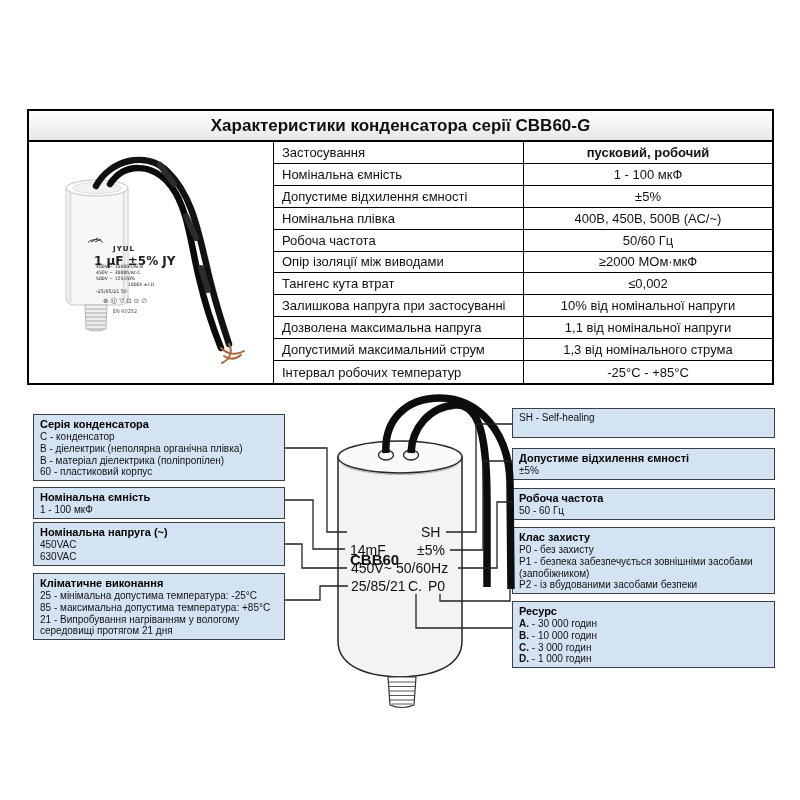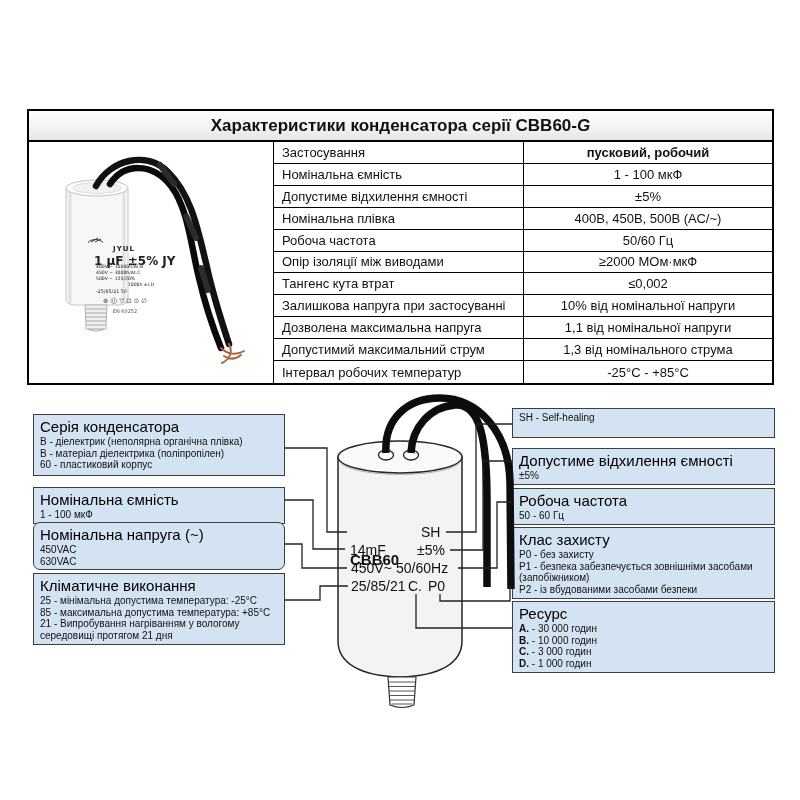--- a/index.html
+++ b/index.html
@@ -21,21 +21,21 @@
   .trow:last-child{border-bottom:none;}
   .tparam{width:250px;border-right:1.5px solid #000;box-sizing:border-box;
           padding:0 4px 0 8px;display:flex;align-items:center;font-size:13px;}
   .tvalue{flex:1;display:flex;align-items:center;justify-content:center;
           font-size:13px;text-align:center;}
   .v-bold{font-weight:bold;}
 
   
   .callout{position:absolute;background:#d3e3f2;border:1px solid #3a3f45;
            box-sizing:border-box;padding:3px 6px 2px 6px;overflow:hidden;}
-  .co-title{font-size:15px;font-weight:normal;line-height:1.2;color:#000;}
+  .co-title{font-size:11px;font-weight:bold;line-height:1.2;color:#000;}
   .co-line{font-size:10px;line-height:1.17;color:#111;}
   .co-line b{font-weight:bold;}
 
   
   .mark{position:absolute;font-size:14px;color:#101010;white-space:nowrap;z-index:6;}
   .mark-bold{font-weight:bold;font-size:15px;}
 
   
   .plabel{position:absolute;color:#222;white-space:nowrap;z-index:6;
           font-family:"DejaVu Sans", sans-serif;margin-left:24px;}
@@ -111,29 +111,30 @@
             <div class="tparam">Інтервал робочих температур</div>
             <div class="tvalue">-25°С - +85°С</div>
           </div>
       </div>
     </div>
   </div>
 
   <div class="boxlayer" id="boxlayer">
       <div class="callout" style="left: 33px; top: 414px; width: 252px; min-height: 62px;">
         <div class="co-title">Серія конденсатора</div>
+        <div class="co-line">C - конденсатор</div>
         <div class="co-line">B - діелектрик (неполярна органічна плівка)</div>
         <div class="co-line">B - матеріал діелектрика (поліпропілен)</div>
         <div class="co-line">60 - пластиковий корпус</div>
       </div>
       <div class="callout" style="left: 33px; top: 487px; width: 252px; min-height: 26px;">
         <div class="co-title">Номінальна ємність</div>
         <div class="co-line">1 - 100 мкФ</div>
       </div>
-      <div class="callout" style="left: 33px; top: 522px; width: 252px; min-height: 41px; border-radius: 7px;">
+      <div class="callout" style="left: 33px; top: 522px; width: 252px; min-height: 41px;">
         <div class="co-title">Номінальна напруга (~)</div>
         <div class="co-line">450VAC</div>
         <div class="co-line">630VAC</div>
       </div>
       <div class="callout" style="left: 33px; top: 573px; width: 252px; min-height: 60px;">
         <div class="co-title">Кліматичне виконання</div>
         <div class="co-line">25 - мінімальна допустима температура: -25°С</div>
         <div class="co-line">85 - максимальна допустима температура: +85°С</div>
         <div class="co-line">21 - Випробування нагріванням у вологому середовищі протягом 21 дня</div>
       </div>

